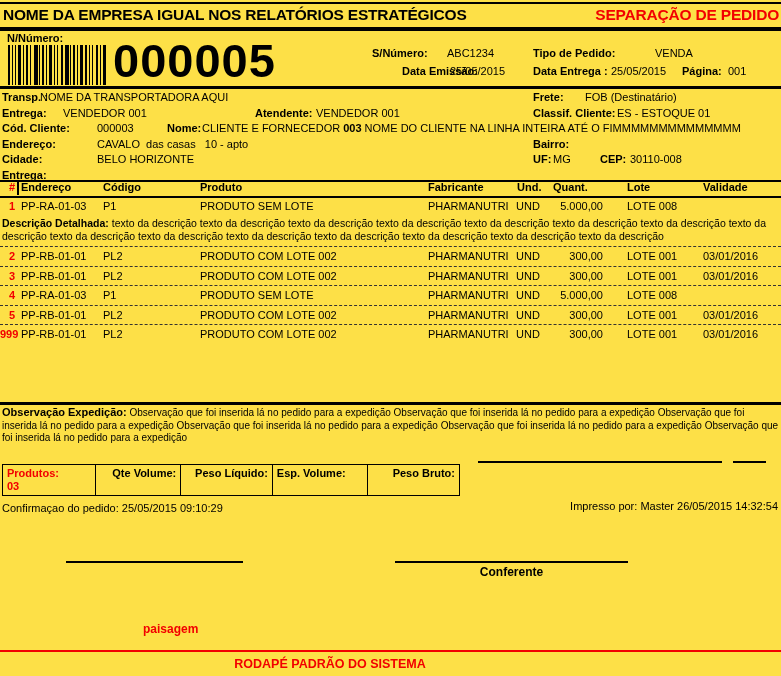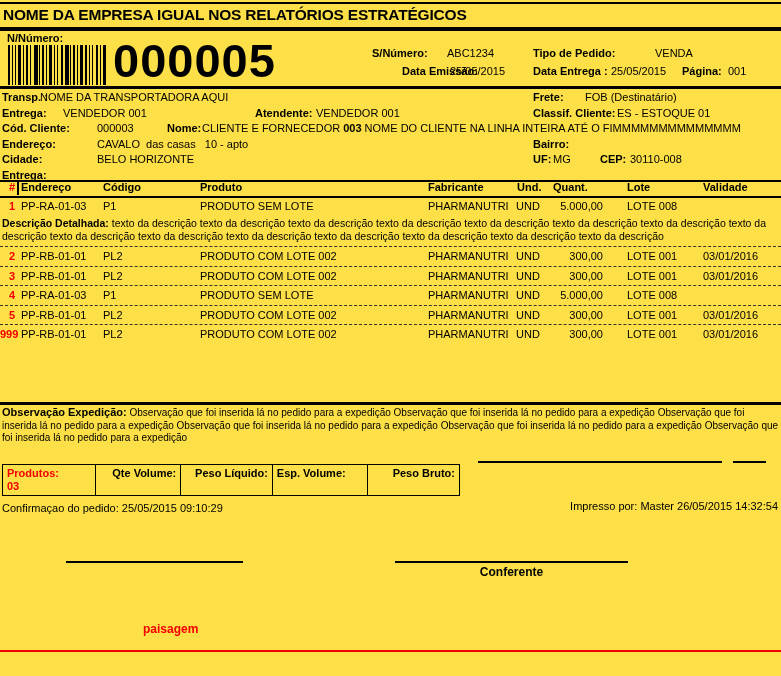--- a/index.html
+++ b/index.html
@@ -37,20 +37,21 @@
   .sigline { position:absolute; height:1.5px; background:#000; }
   .siglabel { position:absolute; text-align:center; font-weight:bold; font-size:12px; }
 </style>
 </head>
 <body>
 
 <div class="page">
 
   <div class="hline" style="top:2px;height:1.5px;"></div>
   <div class="abs title" style="left:3px;top:6px;">NOME DA EMPRESA IGUAL NOS RELATÓRIOS ESTRATÉGICOS</div>
+  <div class="abs title red" style="right:2px;top:6px;">SEPARAÇÃO DE PEDIDO</div>
   <div class="hline" style="top:27px;height:3.5px;"></div>
 
   <div class="abs b" style="left:7px;top:32px;">N/Número:</div>
   <svg class="abs" style="left:8px;top:45px;" width="98" height="40">
     <g fill="#000">
       <rect x="0" y="0" width="2" height="40"></rect>
         <rect x="4" y="0" width="1" height="40"></rect>
       <rect x="7" y="0" width="1" height="40"></rect>
         <rect x="10" y="0" width="3" height="40"></rect>
       <rect x="15" y="0" width="1" height="40"></rect>
@@ -253,14 +254,15 @@
 
   <span class="abs" style="left:2px;top:502px;">Confirmaçao do pedido: 25/05/2015 09:10:29</span>
   <span class="abs" style="right:3px;top:500px;">Impresso por: Master 26/05/2015 14:32:54</span>
 
   <div class="sigline" style="left:66px;top:561px;width:177px;"></div>
   <div class="sigline" style="left:395px;top:561px;width:233px;"></div>
   <div class="siglabel" style="left:395px;top:565px;width:233px;">Conferente</div>
 
   <div class="abs b red" style="left:143px;top:622px;font-size:12px;">paisagem</div>
   <div class="abs" style="left:0;top:650px;width:781px;height:1.5px;background:var(--accent_red);"></div>
+  <div class="abs b red" style="left:0;top:657px;width:660px;text-align:center;font-size:12.5px;">RODAPÉ PADRÃO DO SISTEMA</div>
 
 </div>
 
 </body></html>

